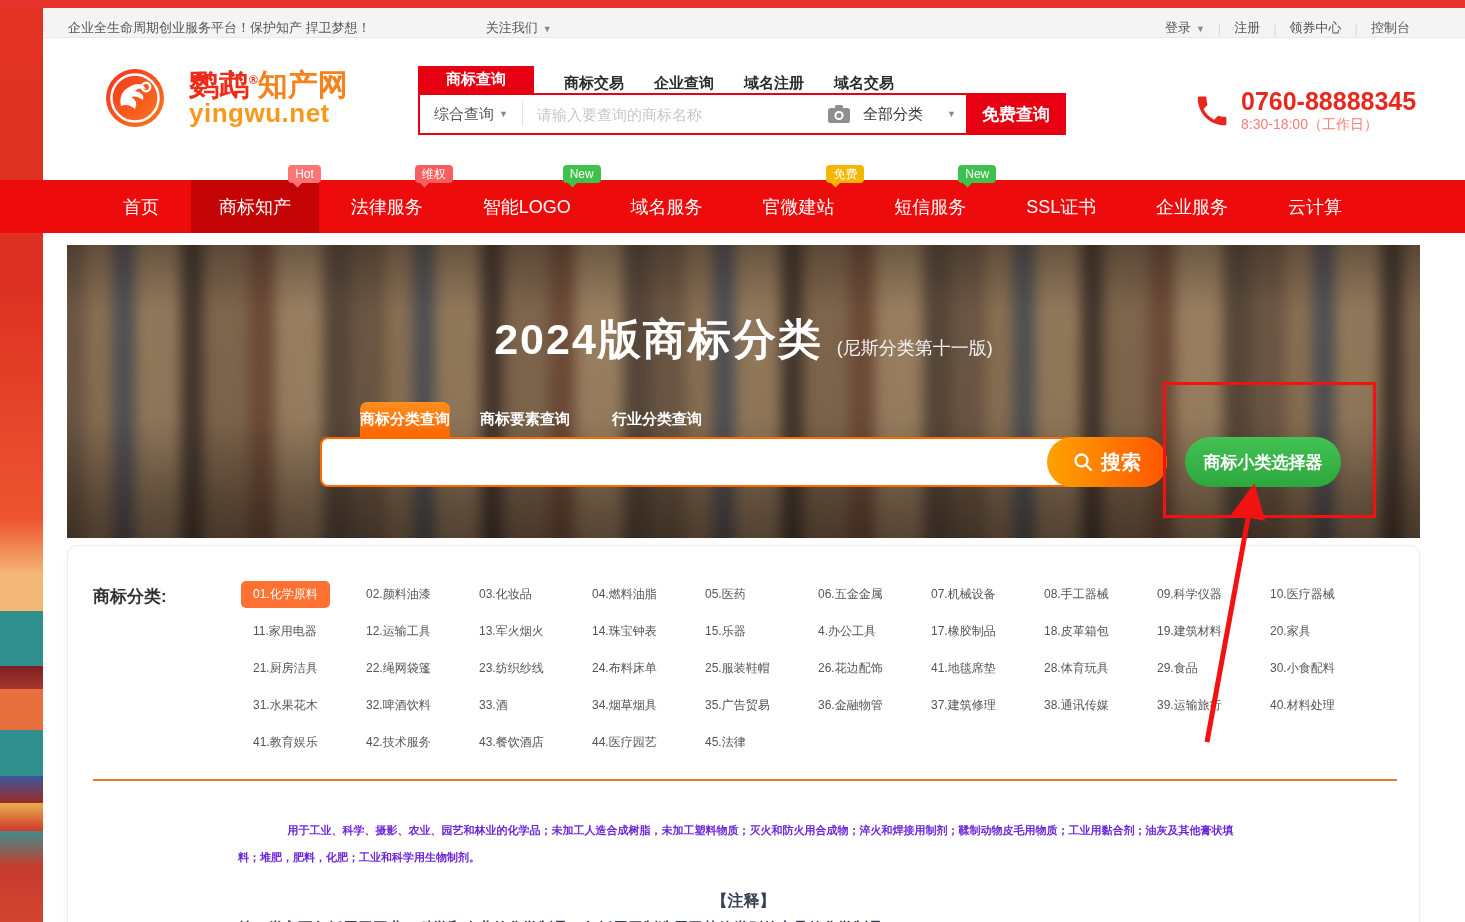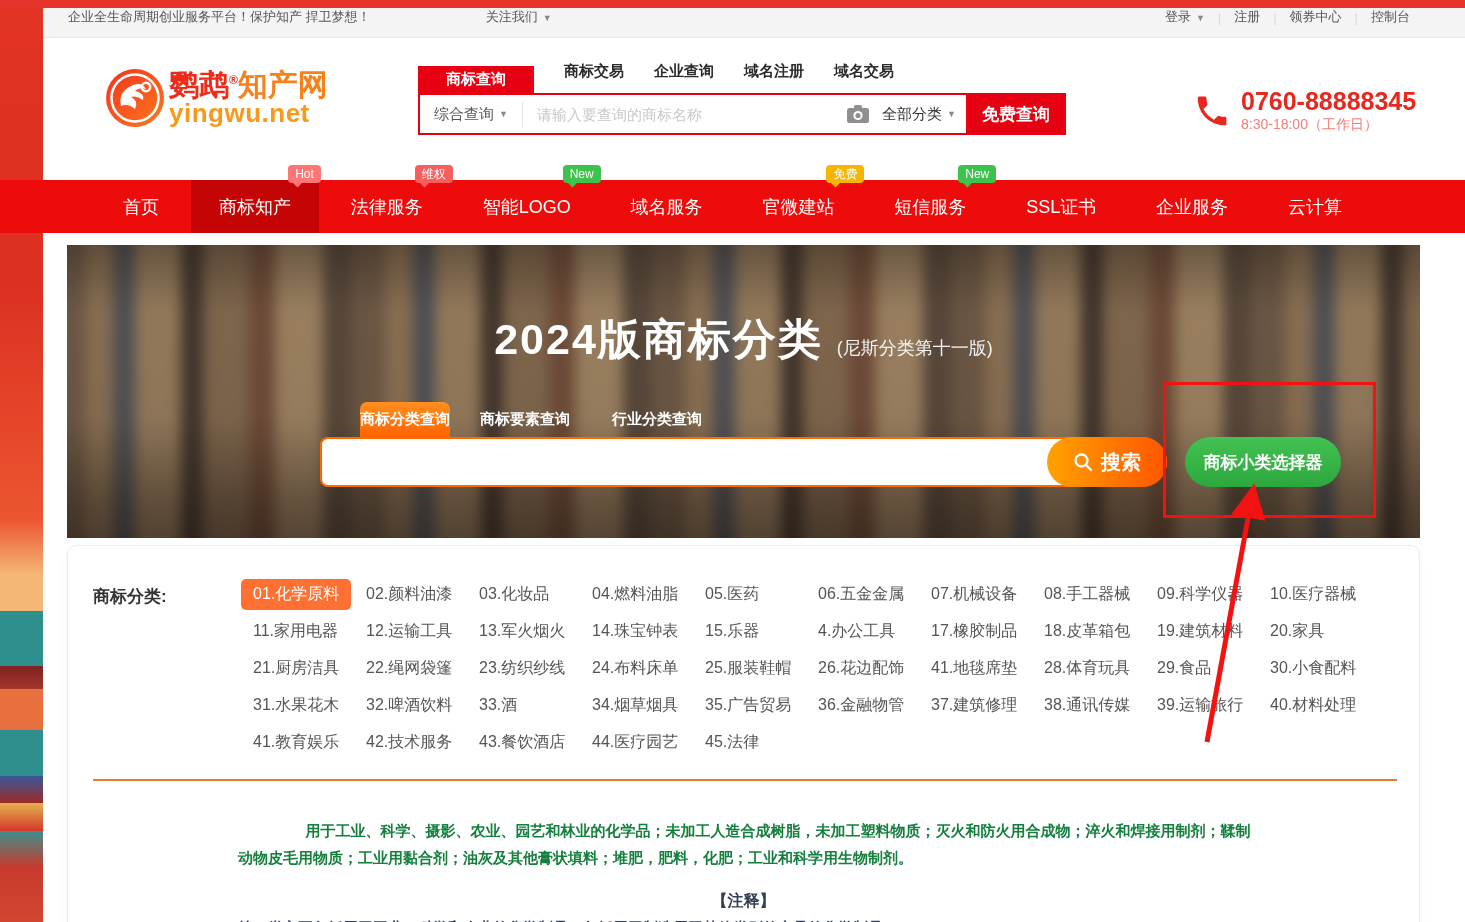--- a/index.html
+++ b/index.html
@@ -20,49 +20,49 @@
       #e8703f 74.5%, #e8703f 79%,
       #2e8f8d 79%, #2e8f8d 84%,
       #38589c 84%, #9c2a25 87%,
       #e4b04f 87%, #d43a2a 90%,
       #3d8f8d 90%, #c73b2e 94%, #d2452f 100%);
   }
   
   .topbar {
     position:absolute; left:43px; top:8px; width:1422px; height:30px;
     background:#f4f4f4; border-bottom:1px solid #e8e8e8;
-    display:flex; align-items:flex-start; font-size:13px; color:#555;
+    display:flex; align-items:flex-end; font-size:13px; color:#555;
   }
   .topbar .slogan { margin-left:25px; }
   .topbar .follow { margin-left:115px; cursor:pointer; }
   .caret { font-size:9px; color:#888; margin-left:5px; }
   .topbar-right { margin-left:auto; margin-right:55px; display:flex; align-items:center; }
   .topbar-right .sep { color:#d9d9d9; margin:0 13px; }
   .topbar-right .tlink { cursor:pointer; }
   
   .header { position:absolute; left:43px; top:38px; width:1422px; height:142px; background:#fff; }
   .logo { position:absolute; left:62px; top:30px; display:flex; align-items:center; }
   .logo-mark { width:60px; height:60px; }
-  .logo-text { margin-left:4px; line-height:1.05; }
+  .logo-text { margin-left:24px; line-height:1.05; }
   .logo-cn { font-size:30px; font-weight:bold; }
   .logo-cn .c1 { color:#ee2a18; }
   .logo-cn .reg { font-size:12px; vertical-align:super; color:#ee2a18; }
   .logo-cn .c2 { color:#f5821b; }
   .logo-domain { font-size:26px; font-weight:bold; color:#f8991b; letter-spacing:.5px; }
   .searchmod { position:absolute; left:375px; top:28px; width:648px; }
   .stabs { display:flex; align-items:flex-end; height:27px; }
-  .stab { font-size:15px; font-weight:bold; color:#2b2b2b; margin-left:30px; padding-bottom:12px; cursor:pointer; }
+  .stab { font-size:15px; font-weight:bold; color:#2b2b2b; margin-left:30px; padding-bottom:0; cursor:pointer; }
   .stab.active { margin-left:0; background:#e60012; color:#fff; padding:4px 28px; }
   .sbar { height:42px; border:2px solid #e60012; display:flex; align-items:center; background:#fff; }
   .scope { display:flex; align-items:center; padding:0 14px; font-size:15px; color:#555; cursor:pointer;
            border-right:1px solid #e5e5e5; height:24px; }
   .sbar input { flex:1; border:0; outline:none; margin-left:14px; font-size:15px; color:#333; min-width:0; }
   .sbar input::placeholder { color:#c8c8c8; }
   .cam { margin:0 12px; cursor:pointer; flex:none; }
-  .classdrop { display:flex; align-items:center; font-size:15px; color:#333; margin-right:12px; cursor:pointer; flex:none; }
+  .classdrop { display:flex; align-items:center; font-size:15px; color:#333; margin-right:12px; cursor:pointer; flex:none;gap:19px; }
   .freebtn { width:100px; height:42px; margin:-2px; flex:none; background:#e60012; color:#fff;
              font-size:17px; font-weight:bold; display:flex; align-items:center; justify-content:center; cursor:pointer; }
   .phone { position:absolute; left:1150px; top:50px; display:flex; align-items:center; }
   .phone-icon { width:38px; height:38px; margin-right:10px; }
   .phone-num { font-size:25px; font-weight:bold; color:#e8281e; line-height:1.1; }
   .phone-hours { font-size:14px; color:#f57d76; }
   
   .mainnav { position:absolute; left:0; top:180px; width:1465px; height:53px; background:#ee0b0b; z-index:5; }
   .mainnav ul { list-style:none; height:100%; display:flex; justify-content:space-between; padding:0 95px; }
   .mainnav li { position:relative; height:100%; display:flex; align-items:center; padding:0 28px;
@@ -105,26 +105,26 @@
                   display:flex; align-items:center; justify-content:center; cursor:pointer;font-family:Liberation Serif, serif; }
   .anno-rect { position:absolute; left:1096px; top:137px; width:213px; height:136px;
                border:3px solid #f31212; z-index:10; pointer-events:none; }
   .arrow-svg { position:absolute; left:1185px; top:480px; width:120px; height:280px; z-index:60; pointer-events:none; }
   
   .panel { position:absolute; left:67px; top:545px; width:1353px; height:400px; background:#fff;
            border:1px solid #ececec; border-radius:10px; box-shadow:0 2px 8px rgba(0,0,0,.04); }
   .class-row { display:flex; padding:30px 0 0 25px; }
   .class-label { width:148px; flex:none; font-size:17px; font-weight:bold; color:#333; padding-top:9px; }
   .cat-grid { display:grid; grid-template-columns:repeat(10,113px); }
-  .cat-item { height:37px; display:flex; align-items:center; font-size:16px; color:#555; padding-left:12px;
+  .cat-item { height:37px; display:flex; align-items:center; font-size:12px; color:#555; padding-left:12px;
               cursor:pointer; white-space:nowrap; }
   .cat-item.active { padding-left:0; }
   .cat-item.active span { background:#ff7133; color:#fff; padding:5px 12px; border-radius:5px; }
   .divider { margin:18px 22px 0 25px; border-top:2px solid #e87a2e; }
-  .desc { margin:36px 0 0 170px; width:1015px; font-size:15px; font-weight:600; color:#15803d;
+  .desc { margin:36px 0 0 170px; width:1015px; font-size:11px; font-weight:600; color:#6d28d9;
           line-height:27px; text-indent:4.5em; }
   .note-title { margin-top:20px; text-align:center; font-size:16px; font-weight:bold; color:#353f52; }
   .note-body { margin:7px 0 0 170px; font-size:15px; font-weight:600; color:#353f52; }
 </style>
 </head>
 <body>
 
 <div class="top-strip"></div>
 <div class="skin-left"></div>
 

